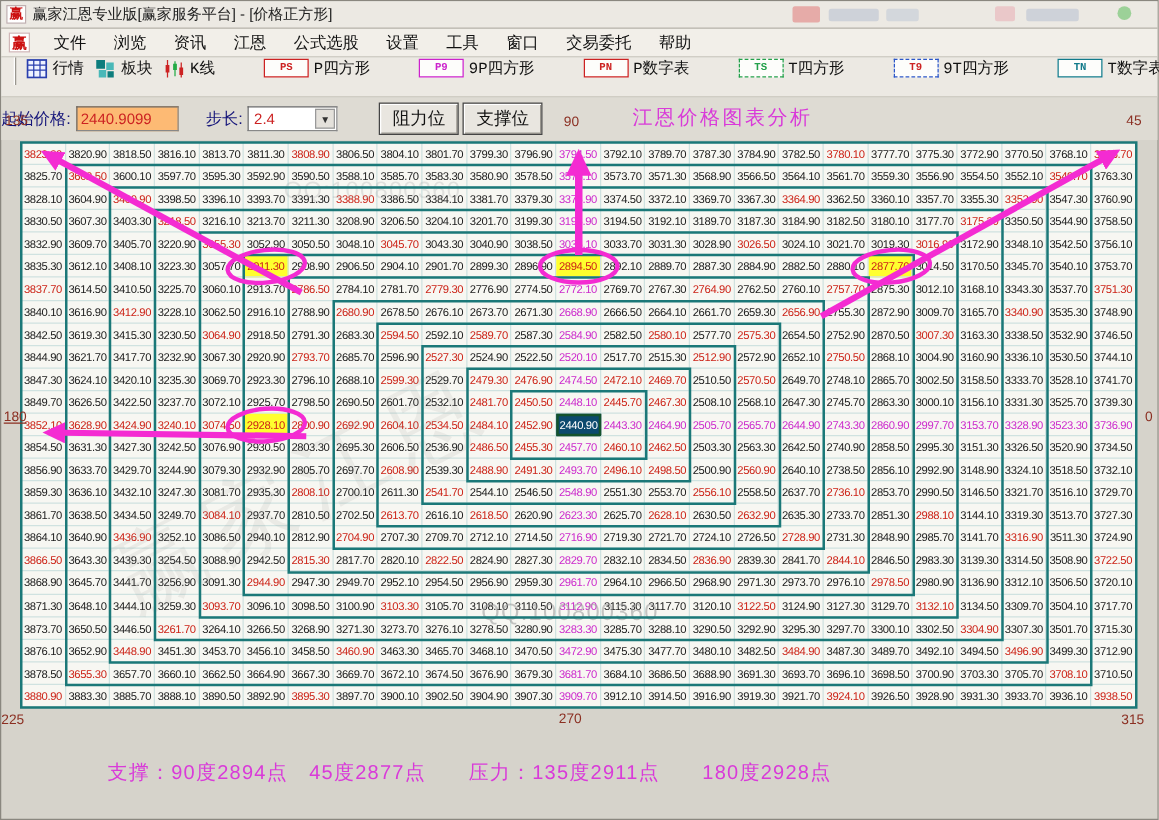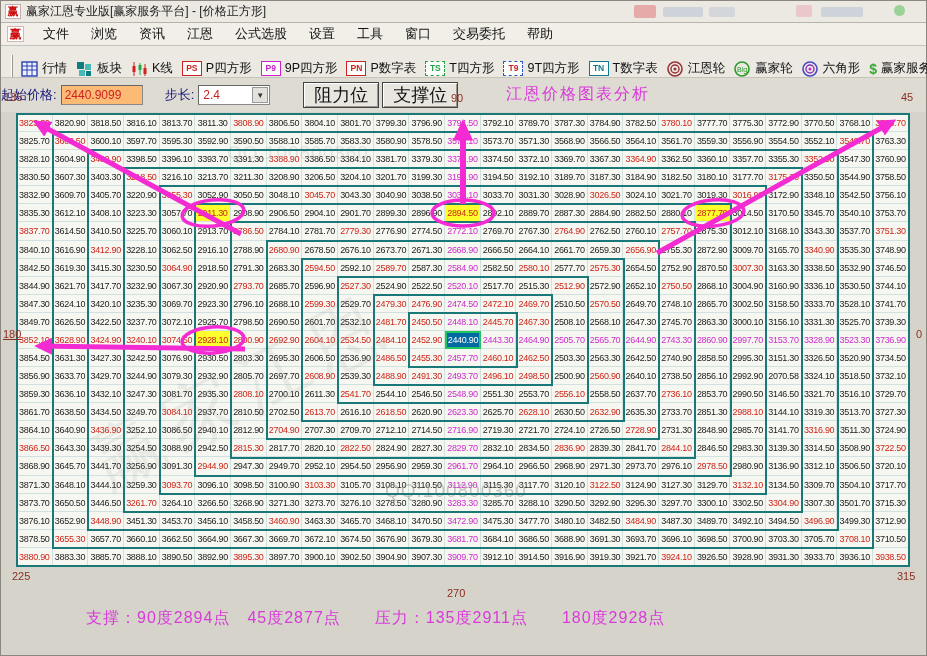--- a/index.html
+++ b/index.html
@@ -13,54 +13,54 @@
   .app-icon { width:16px; height:15px; background:#fff; border:1px solid #c0b0b0; color:#cc1111;
               font-weight:bold; font-size:11px; line-height:13px; text-align:center; margin-right:5px; }
   .title-text { font-size:12px; color:#222; }
   .ghost { position:absolute; top:4px; opacity:.45; border-radius:2px; }
 
   .menubar { height:23px; background:#f2efe9; border-bottom:1px solid #c6c3bb; display:flex; align-items:center; padding-left:4px; }
   .menu-app-icon { width:17px; height:16px; background:#fff; border:1px solid #d0b6b6; color:#cc1111; font-weight:bold;
                    font-size:12px; line-height:14px; text-align:center; margin:0 8px 0 2px; }
   .menu-item { font-size:13px; color:#111; padding:2px 11px; cursor:default; }
 
-  .toolbar { height:32px; background:#ece9e3; border-bottom:1px solid #c6c3bb; display:flex; align-items:flex-end; padding-left:10px; }
+  .toolbar { height:32px; background:#ece9e3; border-bottom:1px solid #c6c3bb; display:flex; align-items:flex-start; padding-left:10px;font-family:Liberation Mono, monospace; }
   .tb-grip { width:3px; height:22px; border-left:1px solid #fff; border-right:1px solid #9a978f; margin-right:8px; }
   .tool { display:flex; align-items:center; margin-right:9px; cursor:default; }
   .tool .t-label { font-size:12.5px; color:#111; margin-left:4px; white-space:nowrap; }
-  .badge { display:inline-block; width:20px; height:15px; font-size:8.5px; font-weight:bold; text-align:center;
-           line-height:13px; background:#fdfdfb; }
+  .badge { display:inline-block; width:36px; height:15px; font-size:8.5px; font-weight:bold; text-align:center;
+           line-height:13px; background:#fdfdfb;margin-left:30px; }
   .icon-svg { display:block; }
 
   
   .controlrow { position:relative; height:34px; background:#dedbd3; display:flex; align-items:center; }
   .ctl-label { font-size:13px; color:#15157a; margin-right:4px; }
   .price-input { width:82px; height:20px; background:#fdba74; border:1px solid #888; border-top-color:#666; border-left-color:#666;
                  color:#cc2222; font-size:12px; padding:2px 3px; font-family:"Liberation Sans",sans-serif; }
   .step-select { position:relative; width:72px; height:20px; background:#fff; border:1px solid #888; border-top-color:#666; border-left-color:#666; }
   .step-value { position:absolute; left:4px; top:2px; font-size:12px; color:#cc2222; }
   .step-arrow-btn { position:absolute; right:1px; top:1px; width:16px; height:16px; background:#e4e1db; border:1px solid #999;
                     font-size:8px; color:#333; text-align:center; line-height:15px; }
   .sr-button { height:26px; padding:0 10px; background:#e9e6e0; border:1px solid #444;
-               box-shadow: inset 1px 1px 0 #fff, inset -1px -1px 0 #9a978f; font-size:18px; color:#111;
+               box-shadow: inset 1px 1px 0 #fff, inset -1px -1px 0 #9a978f; font-size:14px; color:#111;
                font-family:"Liberation Sans","DejaVu Sans",sans-serif; margin-right:3px; cursor:default; }
   .analysis-title { font-size:16px; color:#d93ad9; letter-spacing:2px; }
 
   
   .angle-label { position:absolute; font-size:11px; color:#8b2f22; z-index:6; }
 
   
   .grid-wrap { position:absolute; left:16px; top:113px; width:892px; height:452px; background:#f7f7f2; }
   .price-grid { position:absolute; inset:0; display:grid; }
   .cell { font-size:9px; letter-spacing:-0.3px; color:#1b1b1b; text-align:center; line-height:18px;
           overflow:hidden; white-space:nowrap; border-right:1px solid #cfe2e0; border-bottom:1px solid #cfe2e0; cursor:default; }
   .cell-red { color:#cc2418; }
   .cell-mag { color:#cc2bcc; }
   .cell-key { background:#ffff2e; color:#cc2418; }
-  .cell-center { background:#0369a1; color:#fff; border:2px solid #22c55e; line-height:15px; }
+  .cell-center { background:#0c4a6e; color:#fff; border:2px solid #14532d; line-height:15px; }
   .ring { position:absolute; border:2px solid #1b7878; pointer-events:none; }
 
   .wm-layer { position:absolute; inset:0; pointer-events:none; overflow:hidden; }
   .wm-qq { position:absolute; font-size:19px; color:#9a9a9a; opacity:.55; letter-spacing:1px; }
   .wm-qq2 { position:absolute; font-size:19px; color:#a8a8a8; opacity:.28; letter-spacing:1px; }
   .wm-brand { position:absolute; font-size:72px; color:#8f8f8f; opacity:.12; transform:rotate(-28deg); letter-spacing:10px; white-space:nowrap; }
 
   .anno-layer { position:absolute; inset:0; pointer-events:none; z-index:9; }
 
   
@@ -193,22 +193,22 @@
     <button class="sr-button" style="margin-left:33px;">阻力位</button>
     <button class="sr-button">支撑位</button>
     <span class="analysis-title" style="position:absolute;left:505px;top:6px;">江恩价格图表分析</span>
   </div>
 
   <span class="angle-label" style="left:3px;   top:90px;">135</span>
   <span class="angle-label" style="left:450px; top:91px;">90</span>
   <span class="angle-label" style="left:900px; top:90px;">45</span>
   <span class="angle-label" style="left:2px;   top:327px;text-decoration:underline;">180</span>
   <span class="angle-label" style="left:915px; top:327px;">0</span>
-  <span class="angle-label" style="left:11px;   top:569px;">225</span>
-  <span class="angle-label" style="left:446px; top:568px;margin-top:18px;">270</span>
+  <span class="angle-label" style="left:0;   top:569px;">225</span>
+  <span class="angle-label" style="left:446px; top:568px;">270</span>
   <span class="angle-label" style="left:896px; top:569px;">315</span>
 
   <div class="grid-wrap">
     <div class="price-grid" style="grid-template-columns: repeat(25, 35.68px); grid-template-rows: repeat(25, 18.08px);">
         <div class="cell cell-red">3823.30</div>
         <div class="cell">3820.90</div>
         <div class="cell">3818.50</div>
         <div class="cell">3816.10</div>
         <div class="cell">3813.70</div>
         <div class="cell">3811.30</div>
@@ -570,21 +570,21 @@
         <div class="cell cell-red">2491.30</div>
         <div class="cell cell-mag">2493.70</div>
         <div class="cell cell-red">2496.10</div>
         <div class="cell cell-red">2498.50</div>
         <div class="cell">2500.90</div>
         <div class="cell cell-red">2560.90</div>
         <div class="cell">2640.10</div>
         <div class="cell">2738.50</div>
         <div class="cell">2856.10</div>
         <div class="cell">2992.90</div>
-        <div class="cell">2070.58</div>
+        <div class="cell">3148.90</div>
         <div class="cell">3324.10</div>
         <div class="cell">3518.50</div>
         <div class="cell">3732.10</div>
         <div class="cell">3859.30</div>
         <div class="cell">3636.10</div>
         <div class="cell">3432.10</div>
         <div class="cell">3247.30</div>
         <div class="cell">3081.70</div>
         <div class="cell">2935.30</div>
         <div class="cell cell-red">2808.10</div>

